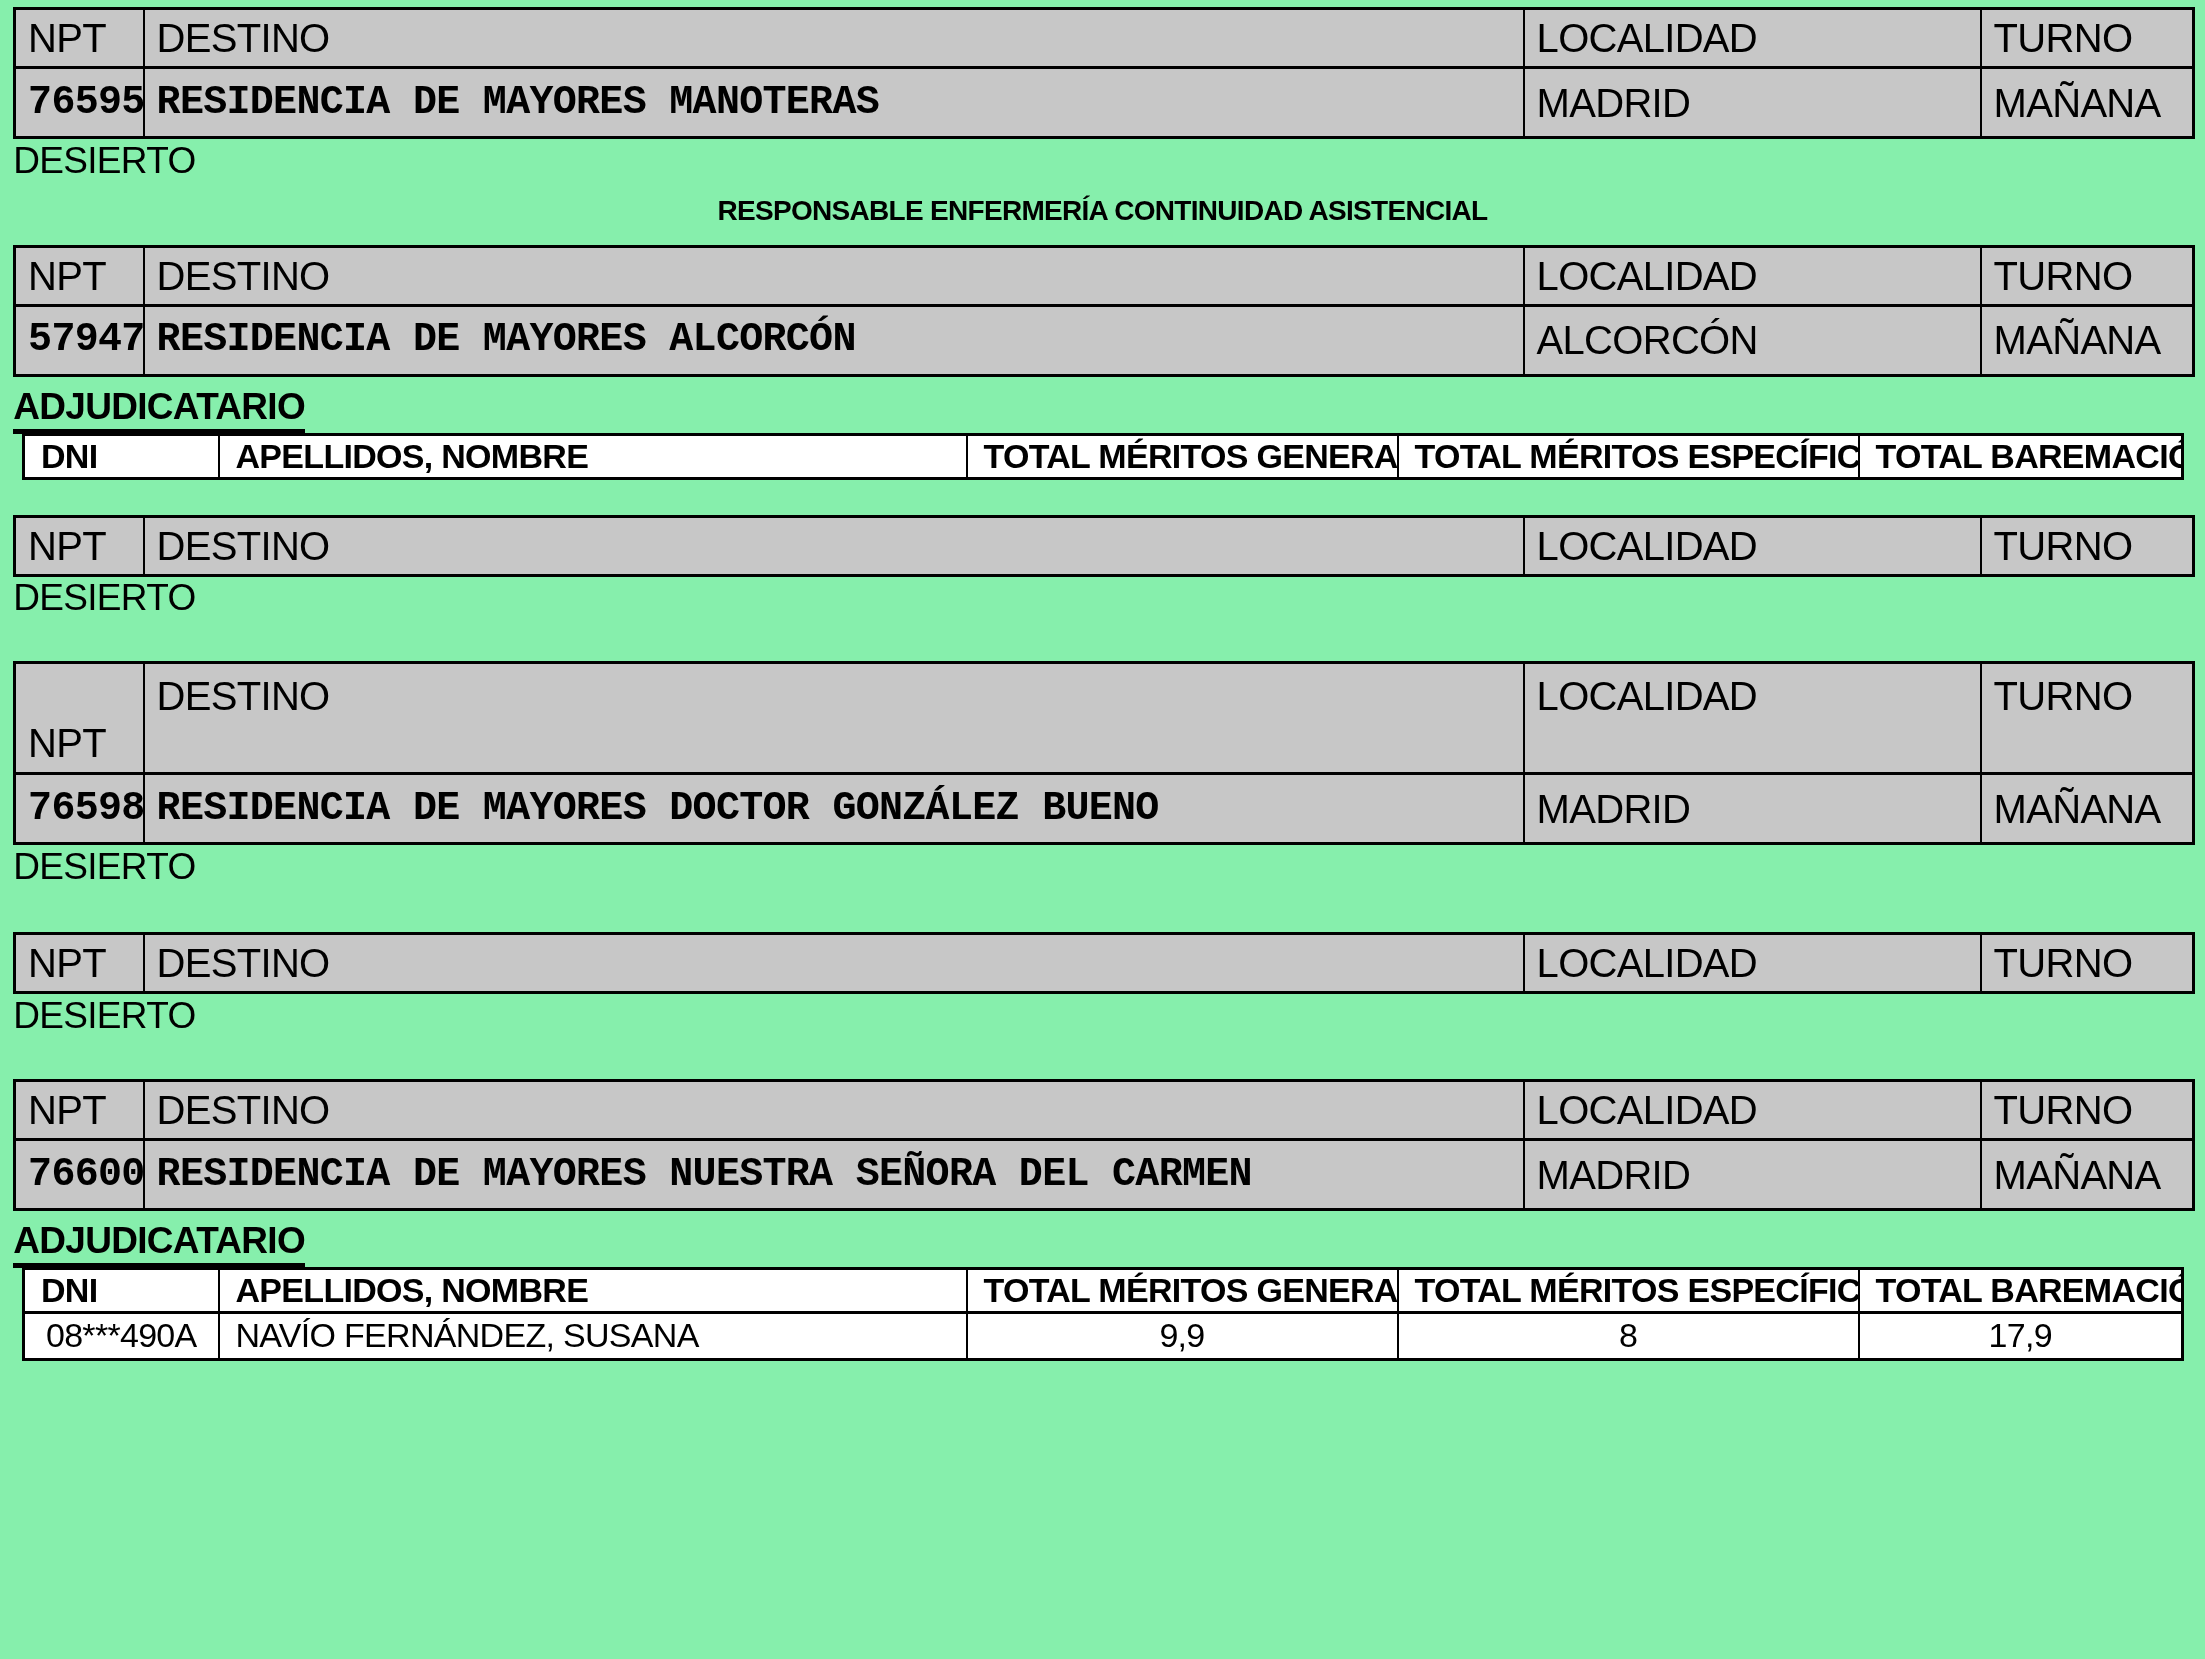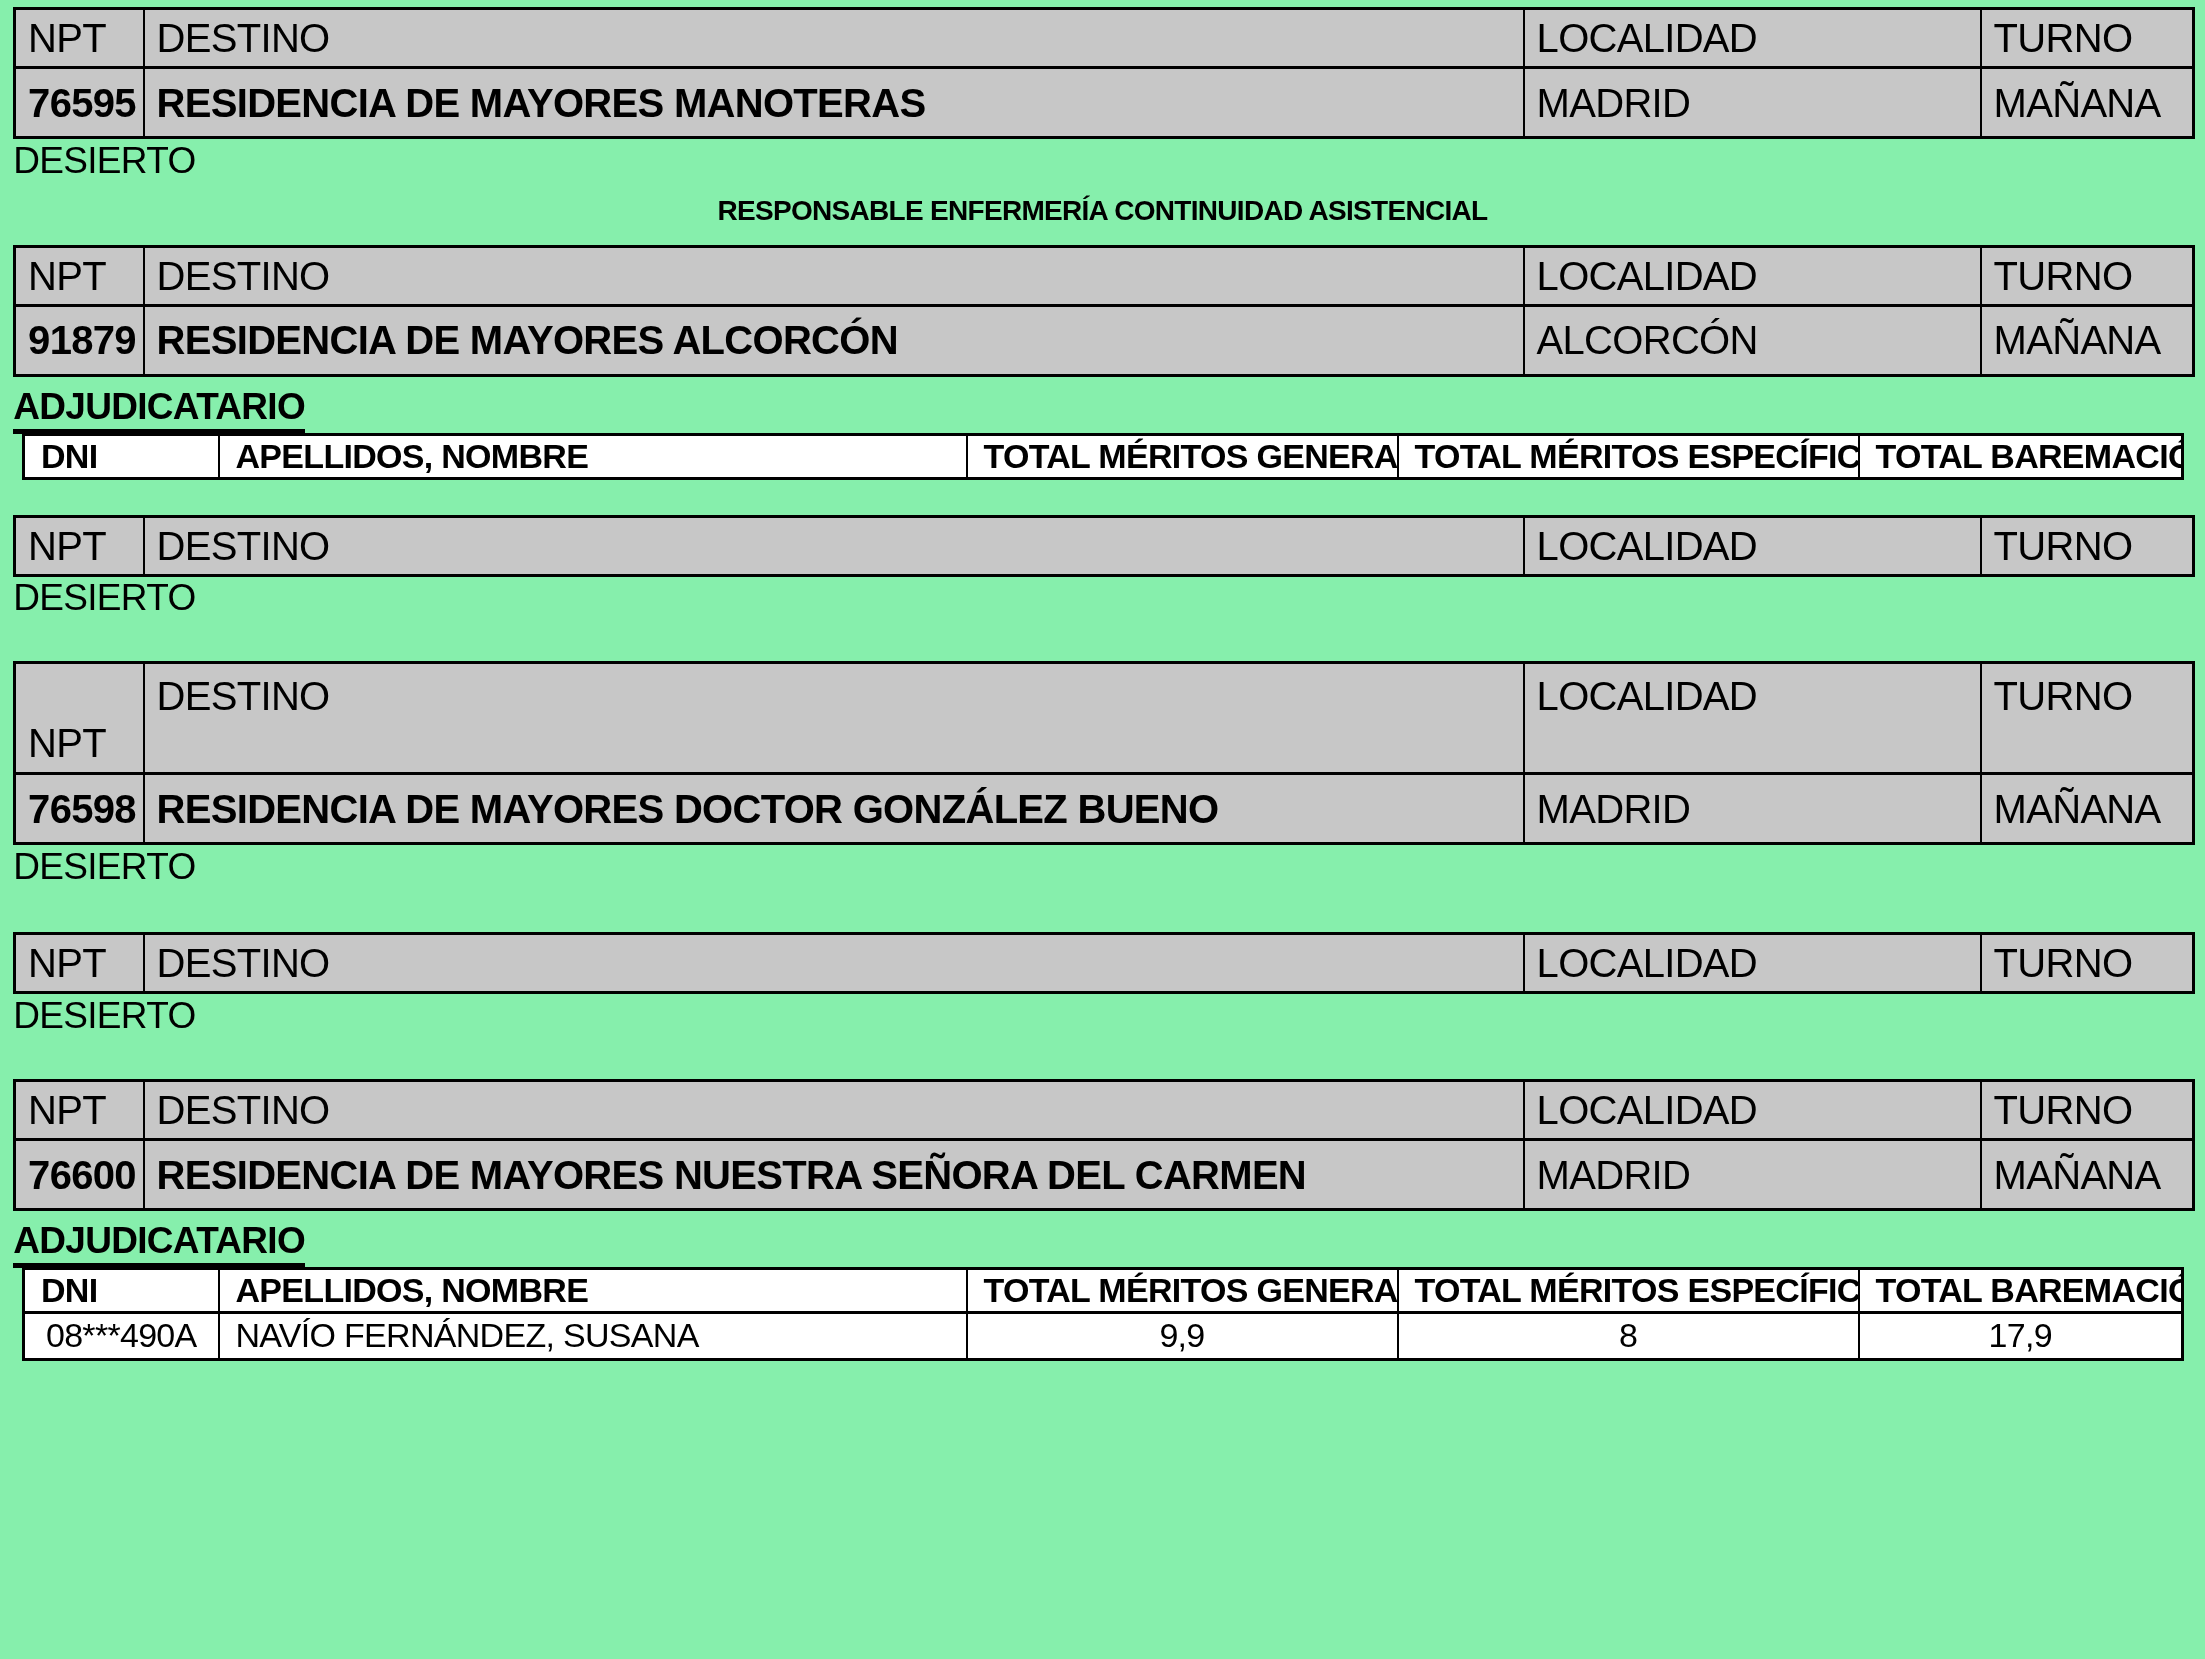--- a/index.html
+++ b/index.html
@@ -38,21 +38,21 @@
     border: 2.2px solid #000;
     padding: 0 11.8px;
     vertical-align: middle;
     text-align: left;
     overflow: hidden;
     white-space: nowrap;
   }
   table.t-npt tr.hdr { height: 59px; }
   table.t-npt tr.data { height: 70px; }
   table.t-npt tr.hdr td { border-bottom: 3.7px solid #000; }
-  table.t-npt td.b { font-weight: bold; }
+  table.t-npt td.b { font-weight: bold; font-family: Liberation Mono, monospace; }
 
   
   table.t-npt.tall tr.hdr { height: 111px; }
   table.t-npt.tall tr.hdr td { vertical-align: top; padding-top: 10.3px; }
   table.t-npt.tall tr.hdr td.va-bottom { vertical-align: bottom; padding-bottom: 8.8px; }
 
   
   .line-desierto {
     margin: 2.9px 0 0 13.3px;
     height: 38px;
@@ -153,21 +153,21 @@
         <col style="width:213px">
       </colgroup>
     <tbody>
         <tr class="hdr">
       <td>NPT</td>
       <td>DESTINO</td>
       <td>LOCALIDAD</td>
       <td>TURNO</td>
     </tr>
     <tr class="data">
-      <td class="b">91879</td>
+      <td class="b">57947</td>
       <td class="b">RESIDENCIA DE MAYORES ALCORCÓN</td>
       <td>ALCORCÓN</td>
       <td>MAÑANA</td>
     </tr>
   </tbody>
     </table>
   <div class="heading-adj">
     <span>ADJUDICATARIO</span>
   </div>
   <table class="t-adj">

